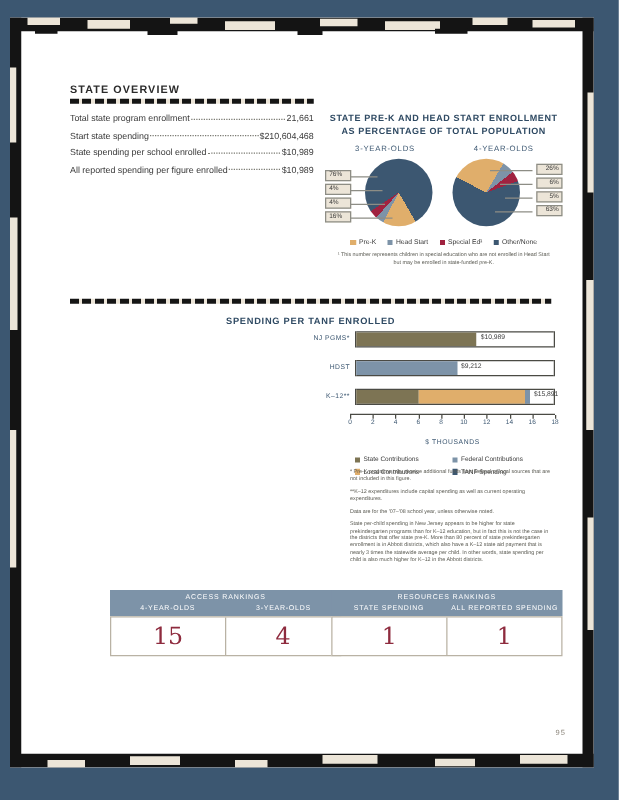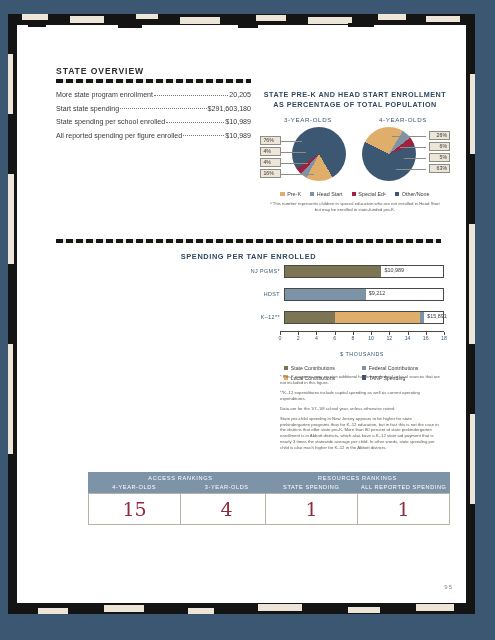--- a/index.html
+++ b/index.html
@@ -211,28 +211,28 @@
   <div class="nick" style="right:0;top:210px;width:6px;height:120px;"></div>
   <div class="nick" style="right:0;top:400px;width:5px;height:90px;"></div>
 
   <div id="content">
 
     <div id="overview">
       <div class="sec-title">STATE OVERVIEW</div>
       <div class="dashrule"></div>
       <div class="ov-list">
         <div class="ov-row">
-          <span class="ov-lab">More state program enrollment</span>
+          <span class="ov-lab">Total state program enrollment</span>
           <span class="ov-dots"></span>
-          <span class="ov-val">20,205</span>
+          <span class="ov-val">21,661</span>
         </div>
         <div class="ov-row">
           <span class="ov-lab">Start state spending</span>
           <span class="ov-dots"></span>
-          <span class="ov-val">$291,603,180</span>
+          <span class="ov-val">$210,604,468</span>
         </div>
         <div class="ov-row">
           <span class="ov-lab">State spending per school enrolled</span>
           <span class="ov-dots"></span>
           <span class="ov-val">$10,989</span>
         </div>
         <div class="ov-row">
           <span class="ov-lab">All reported spending per figure enrolled</span>
           <span class="ov-dots"></span>
           <span class="ov-val">$10,989</span>

